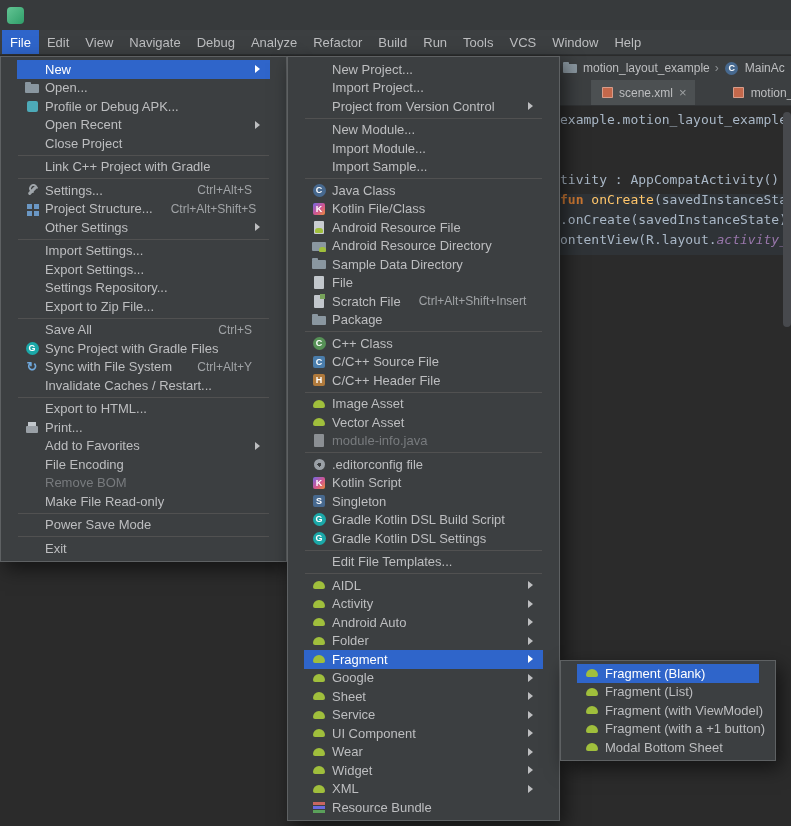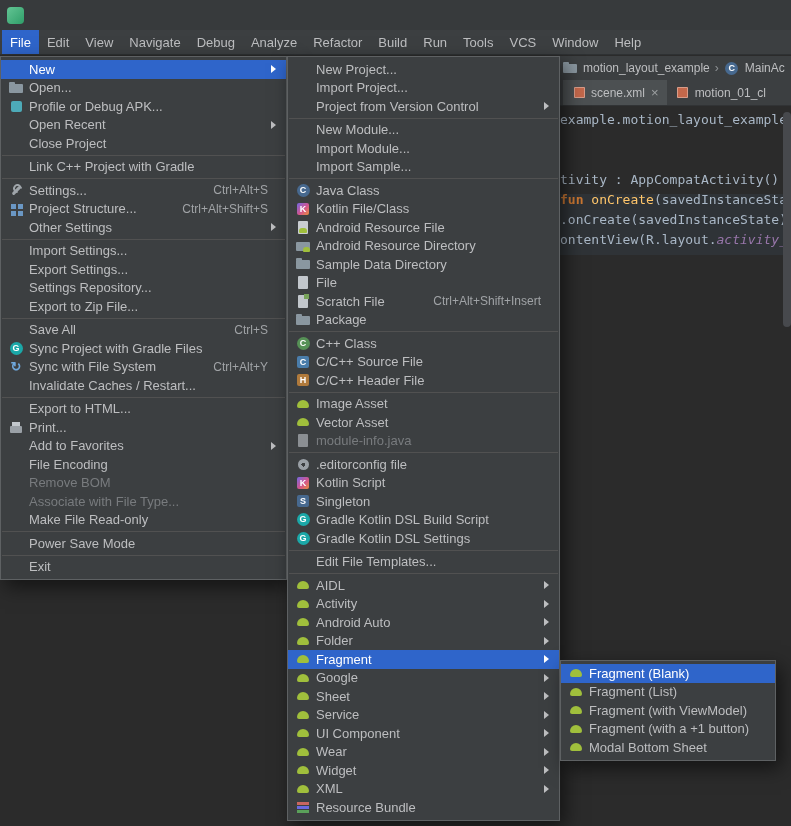--- a/index.html
+++ b/index.html
@@ -23,36 +23,36 @@
 
 
 .editor{position:absolute;left:0;top:56px;right:0;bottom:0;background:var(--editor_bg);}
 .navbar{position:absolute;top:0;left:0;right:0;height:24px;background:var(--menu_bg);
   display:flex;align-items:center;gap:5px;padding-left:562px;color:#bdbec0;font-size:12px;
   white-space:nowrap;overflow:hidden;}
 .crumb-sep{color:#8d9194;font-size:12px;}
 .tabbar{position:absolute;top:24px;left:0;right:0;height:26px;background:var(--menu_bg);
   display:flex;align-items:stretch;padding-left:563px;border-bottom:1px solid #313335;
   white-space:nowrap;overflow:hidden;}
-.tab{display:flex;align-items:center;gap:4px;padding:0 8px;font-size:12px;color:#bdbec0;}
+.tab{display:flex;align-items:center;gap:4px;padding:0 8px;font-size:12px;color:#bdbec0;margin-left:28px;}
 .tab.active{background:#4c5052;}
 .tab-close{color:#9da0a2;font-size:13px;margin-left:2px;}
 .code{position:absolute;top:50px;left:0;right:8px;bottom:0;overflow:hidden;
   font-family:"DejaVu Sans Mono",monospace;font-size:13px;line-height:20px;}
 .code-hl{position:absolute;top:88px;left:552px;right:0;height:61px;background:#2f3337;}
 #code-lines{position:relative;padding:4px 0 0 560px;}
 .code-line{height:20px;white-space:pre;}
 .seg-plain{color:var(--plain);} .seg-kw{color:var(--kw);font-weight:bold;} .seg-fn{color:var(--fn);}
 .seg-field{color:var(--field);font-style:italic;}
 .scrollbar{position:absolute;right:0;top:50px;width:8px;bottom:0;}
 .scroll-thumb{margin-top:6px;height:215px;background:#47494d;border-radius:4px;}
 
 
 .popup{position:absolute;background:var(--menu_bg);border:1px solid #5e6163;
-  box-shadow:5px 7px 18px rgba(0,0,0,.55);padding:3px 0;z-index:10;}
+  box-shadow:5px 7px 18px rgba(0,0,0,.55);padding:3px 16px;z-index:10;}
 .popup-file{left:0;top:56px;width:287px;}
 .popup-new{left:287px;top:56px;width:273px;z-index:11;}
 .popup-fragment{left:560px;top:660px;width:216px;z-index:12;}
 .mi{display:flex;align-items:center;height:18.5px;padding:0 10px 0 7px;font-size:13px;color:#bdbec0;cursor:default;}
 .mi .lbl{white-space:nowrap;}
 .mi .sc{margin-left:auto;padding-left:18px;font-size:12px;color:#a0a3a6;white-space:nowrap;}
 .mi .arrow{width:8px;display:flex;justify-content:flex-end;flex:0 0 8px;}
 .mi.has-sub .arrow::after{content:"";border-left:5px solid #bdbec0;
   border-top:4px solid transparent;border-bottom:4px solid transparent;}
 .mi.selected{background:var(--accent);}
@@ -363,26 +363,20 @@
         <span class="arrow"></span>
       </div>
 
       <div class="mi disabled">
         <span class="ic"></span>
         <span class="lbl">Remove BOM</span>
         <span class="sc"></span>
         <span class="arrow"></span>
       </div>
 
-      <div class="mi disabled">
-        <span class="ic"></span>
-        <span class="lbl">Associate with File Type...</span>
-        <span class="sc"></span>
-        <span class="arrow"></span>
-      </div>
 
 
       <div class="mi">
         <span class="ic"></span>
         <span class="lbl">Make File Read-only</span>
         <span class="sc"></span>
         <span class="arrow"></span>
       </div>
     <div class="msep"></div>
       <div class="mi">

